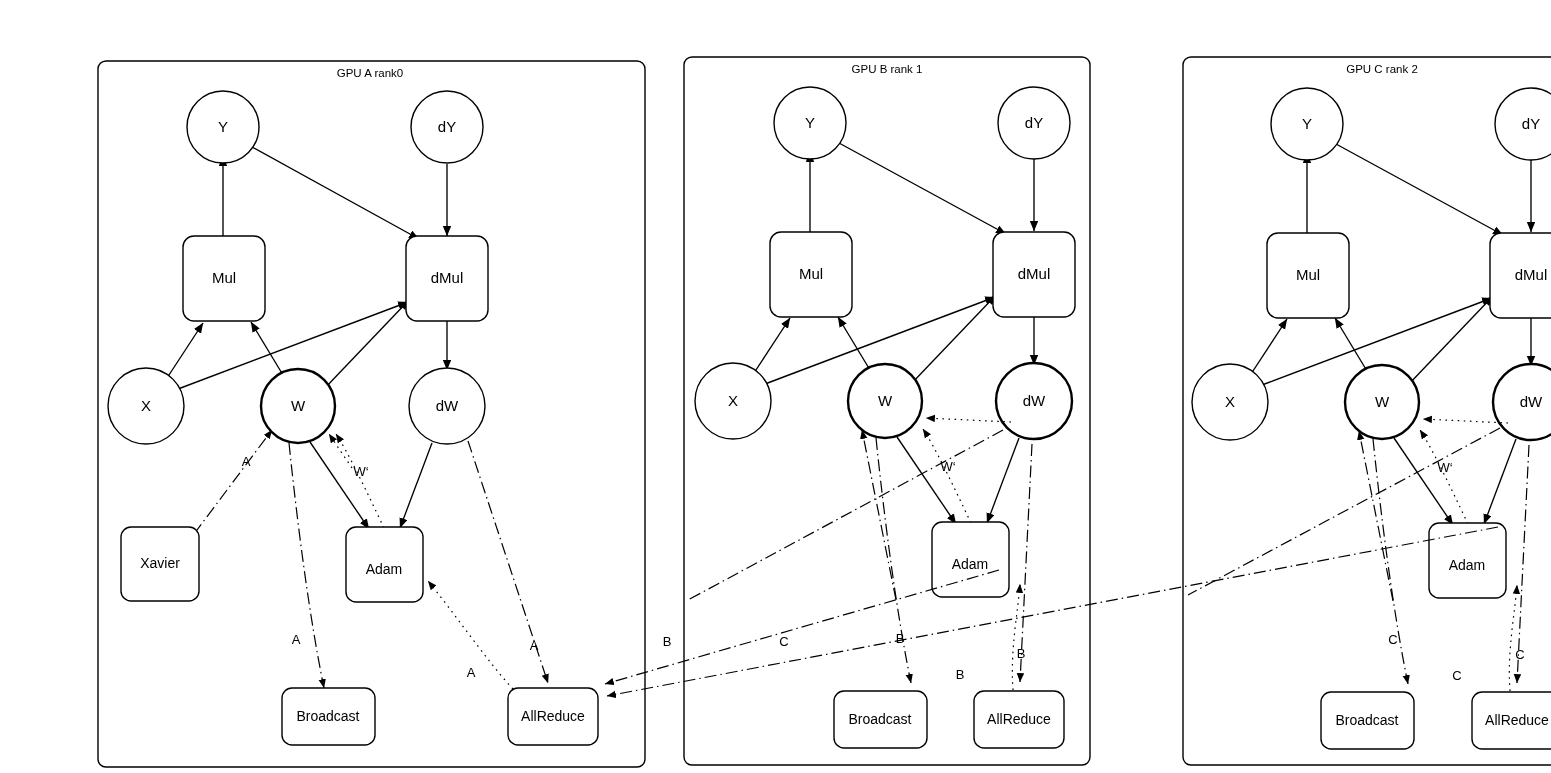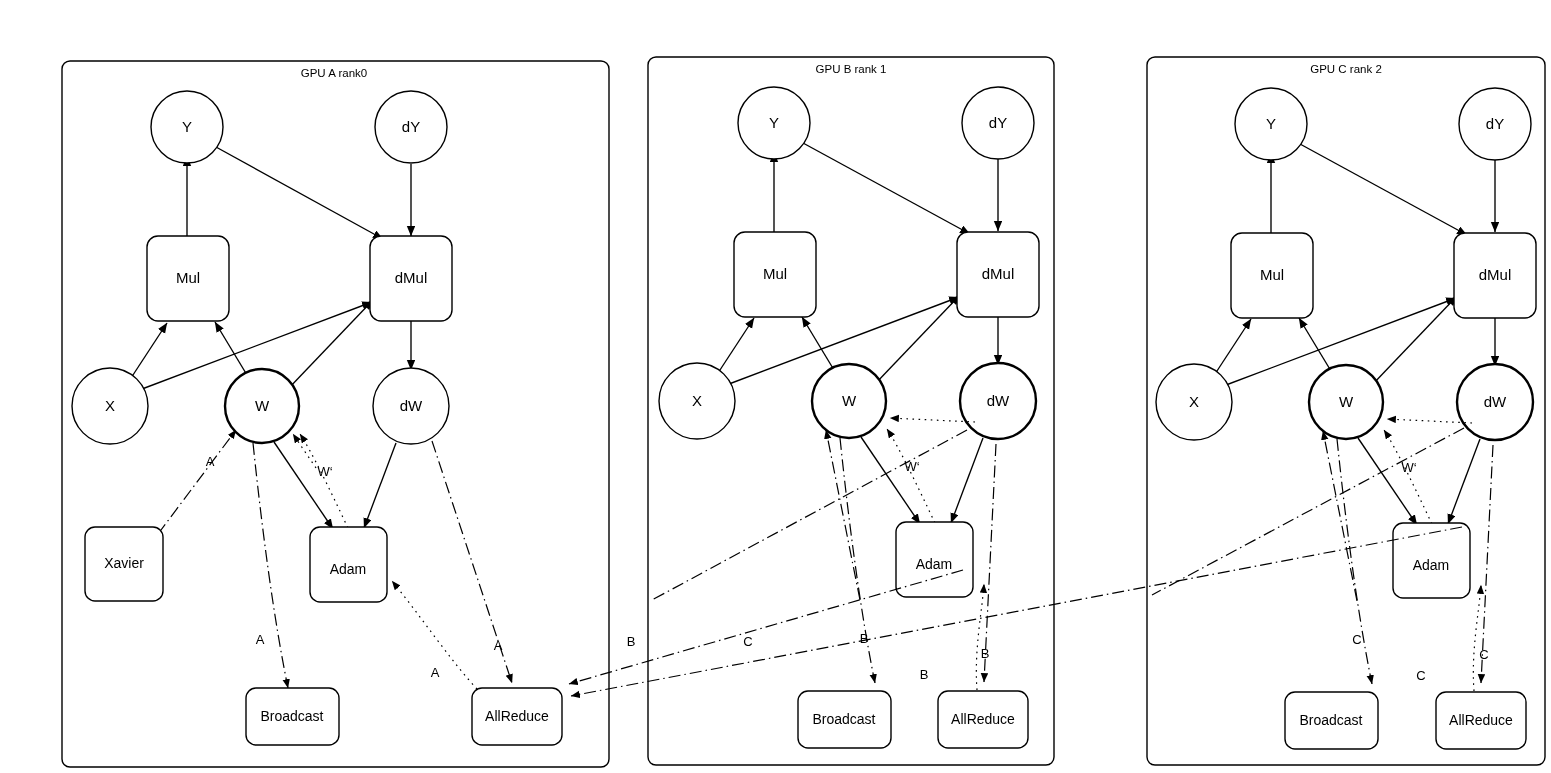--- a/index.html
+++ b/index.html
@@ -11,20 +11,21 @@
   body {
     width: 1551px;
     height: 773px;
     font-family: "Liberation Sans", sans-serif;
     overflow: hidden;
   }
   #diagram-root {
     position: relative;
     width: 1431px;
     height: 773px;
+    padding-left: 36px;
   }
   svg#graph {
     display: block;
     width: 1551px;
     height: 773px;
   }
   .panel-rect {
     fill: #ffffff;
     stroke: #000000;
     stroke-width: 1.4;

